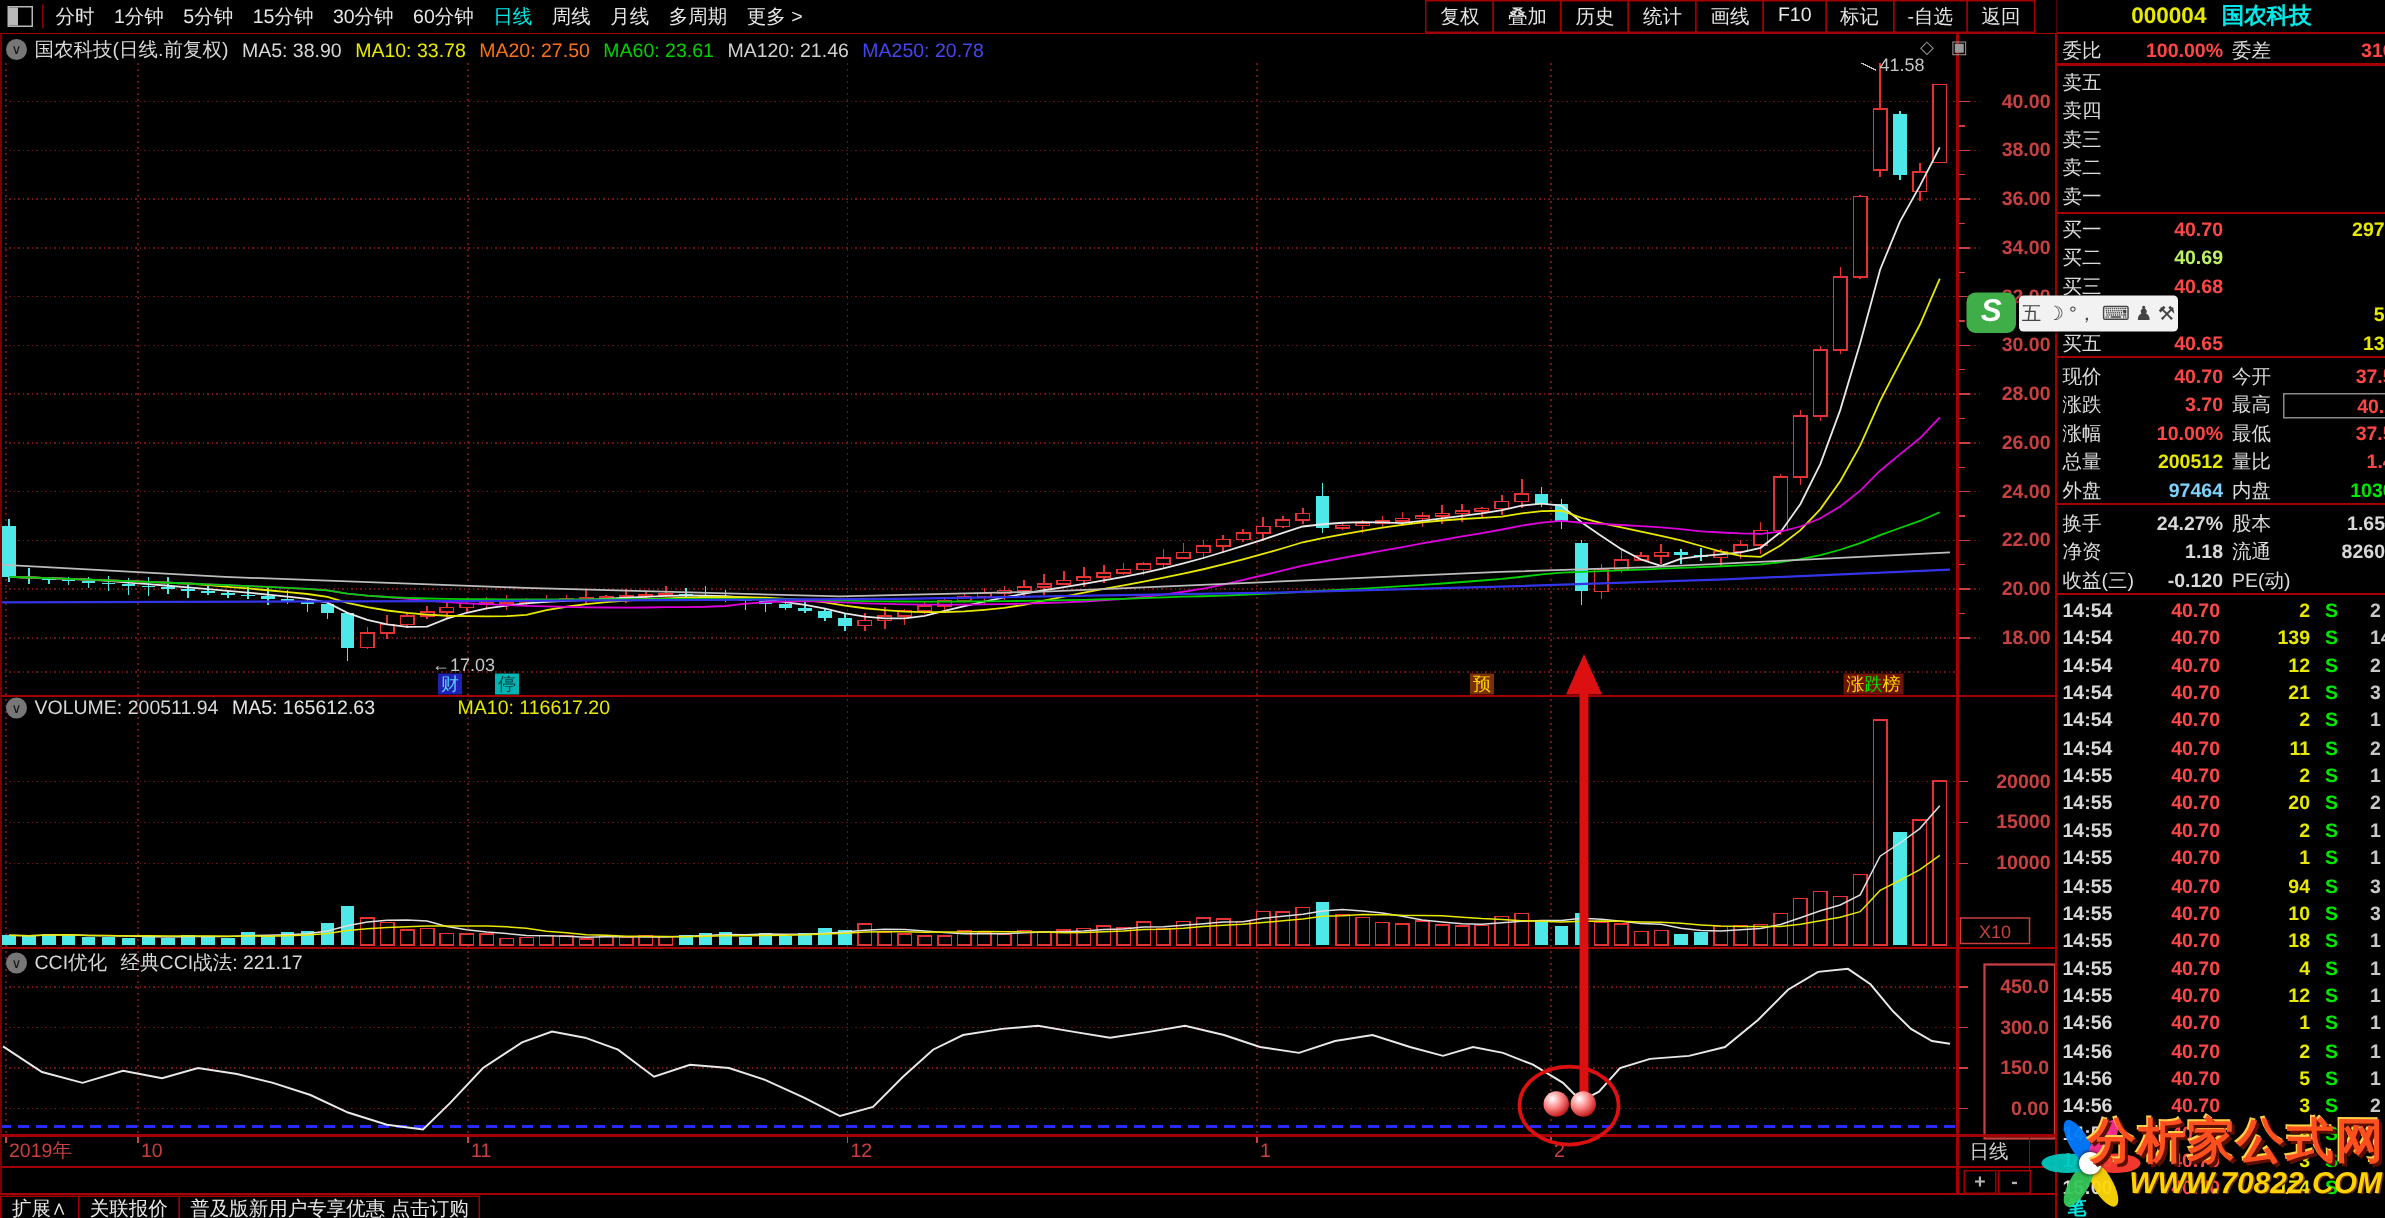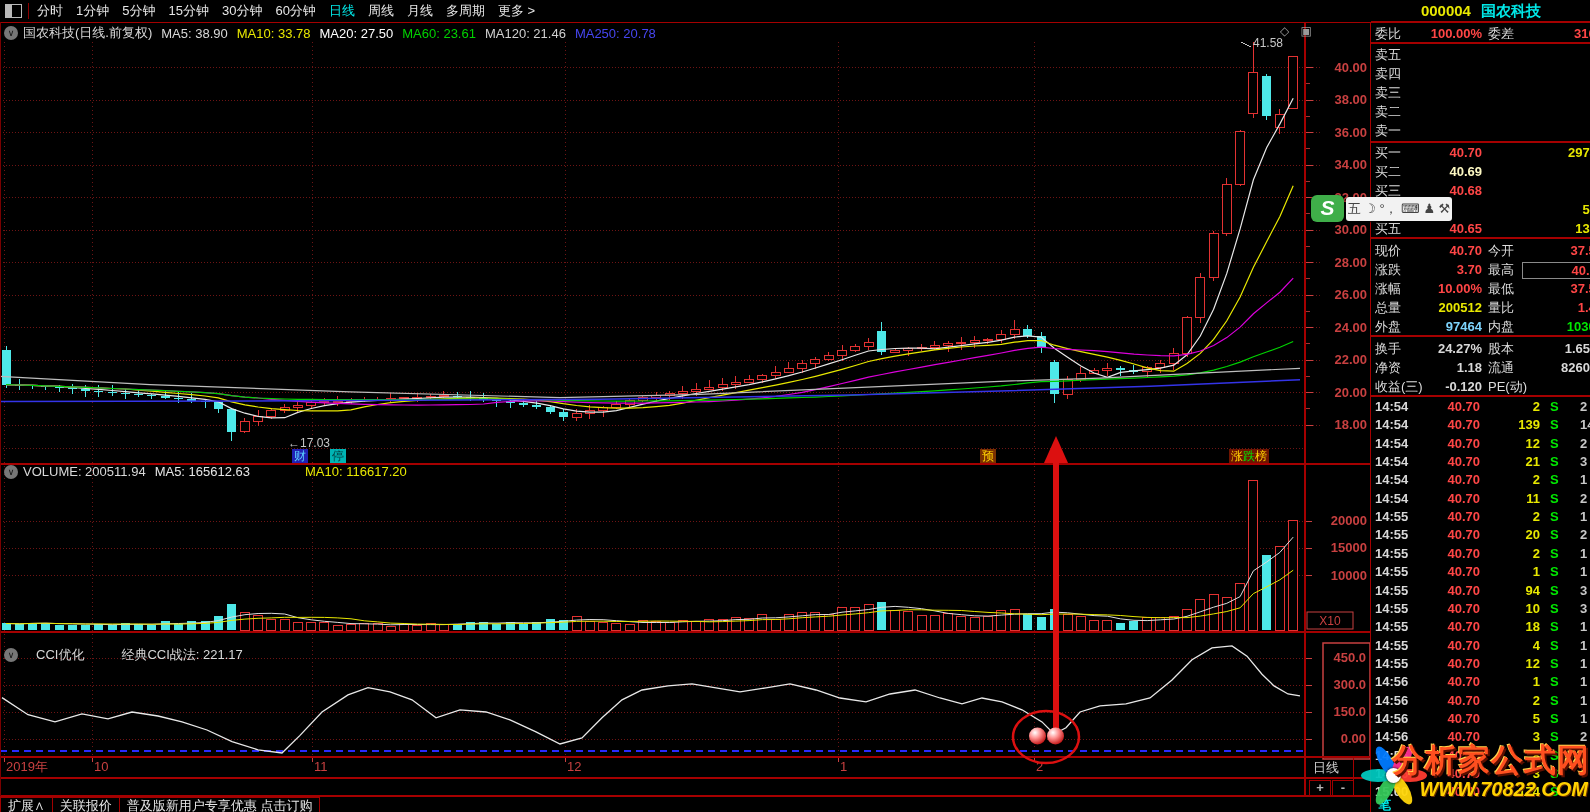--- a/index.html
+++ b/index.html
@@ -511,48 +511,59 @@
         <div class="mitem">5分钟</div>
         <div class="mitem">15分钟</div>
         <div class="mitem">30分钟</div>
         <div class="mitem">60分钟</div>
         <div class="mitem active">日线</div>
         <div class="mitem">周线</div>
         <div class="mitem">月线</div>
         <div class="mitem">多周期</div>
         <div class="mitem">更多 &gt;</div>
       </div>
+    <div id="menu-right">
+        <div class="mcell">复权</div>
+        <div class="mcell">叠加</div>
+        <div class="mcell">历史</div>
+        <div class="mcell">统计</div>
+        <div class="mcell">画线</div>
+        <div class="mcell">F10</div>
+        <div class="mcell">标记</div>
+        <div class="mcell">-自选</div>
+        <div class="mcell">返回</div>
+      </div>
   </div>
 
   <div class="pane-hd" style="left:4px;top:24px;">
     <div class="drop">∨</div>
     <span style="color:#d8d8d8;">国农科技(日线.前复权)</span>
     <span id="ma-items" style="margin:0;display:flex;">
         <span style="color: rgb(216, 216, 216); margin-right: 9px;">MA5: 38.90</span>
         <span style="color: rgb(232, 232, 0); margin-right: 9px;">MA10: 33.78</span>
-        <span style="color: #ffffff; margin-right: 9px;">MA20: 27.50</span>
+        <span style="color: #f97316; margin-right: 9px;">MA20: 27.50</span>
         <span style="color: rgb(0, 210, 0); margin-right: 9px;">MA60: 23.61</span>
         <span style="color: rgb(208, 208, 208); margin-right: 9px;">MA120: 21.46</span>
         <span style="color: rgb(70, 70, 240); margin-right: 9px;">MA250: 20.78</span>
       </span>
   </div>
   <div class="hdicons">◇ ▣</div>
 
   <div class="pane-hd" style="left:4px;top:464px;">
     <div class="drop">∨</div>
     <span id="vol-items" style="margin:0;display:flex;">
         <span style="color: rgb(216, 216, 216); margin-right: 9px;">VOLUME: 200511.94</span>
         <span style="color: #e5e5e5; margin-right: 9px;">MA5: 165612.63</span>
         <span style="color: rgb(232, 232, 0); margin-right: 9px; margin-left: 46px;">MA10: 116617.20</span>
       </span>
   </div>
 
   <div class="pane-hd" style="left:4px;top:633px;">
     <div class="drop">∨</div>
-    <span id="cci-items" style="margin:13px;display:flex;gap:28px;">
+    <span id="cci-items" style="margin:0;display:flex;">
         <span style="color: rgb(216, 216, 216); margin-right: 9px;">CCI优化</span>
         <span style="color: rgb(216, 216, 216); margin-right: 9px;">经典CCI战法: 221.17</span>
       </span>
   </div>
 
   <div id="badges">
       <div class="badge" style="left: 292px; background: rgb(32, 32, 180);"><span style="color: rgb(90, 210, 255);">财</span></div>
       <div class="badge" style="left: 330px; background: rgb(0, 180, 180);"><span style="color: rgb(0, 64, 64);">停</span></div>
       <div class="badge" style="left: 980px; background: rgb(122, 48, 0);"><span style="color: rgb(255, 210, 0);">预</span></div>
       <div class="badge" style="left: 1229px; background: rgb(110, 20, 0);"><span style="color: rgb(255, 210, 0);">涨</span><span style="color: rgb(0, 232, 0);">跌</span><span style="color: rgb(255, 210, 0);">榜</span></div>
@@ -597,21 +608,21 @@
         <div class="prow" style="top: 122px;">
           <span class="lab">卖一</span>
         </div>
         <div class="prow" style="top: 144px;">
           <span class="lab">买一</span>
           <span class="val1" style="color: rgb(255, 70, 70);">40.70</span>
           <span class="bvol">2974</span>
         </div>
         <div class="prow" style="top: 163px;">
           <span class="lab">买二</span>
-          <span class="val1" style="color: #fef9c3;">40.69</span>
+          <span class="val1" style="color: #bef264;">40.69</span>
           <span class="bvol">2</span>
         </div>
         <div class="prow" style="top: 182px;">
           <span class="lab">买三</span>
           <span class="val1" style="color: rgb(255, 70, 70);">40.68</span>
           <span class="bvol">6</span>
         </div>
         <div class="prow" style="top: 201px;">
           <span class="lab">买四</span>
           <span class="val1" style="color: rgb(255, 70, 70);"></span>

